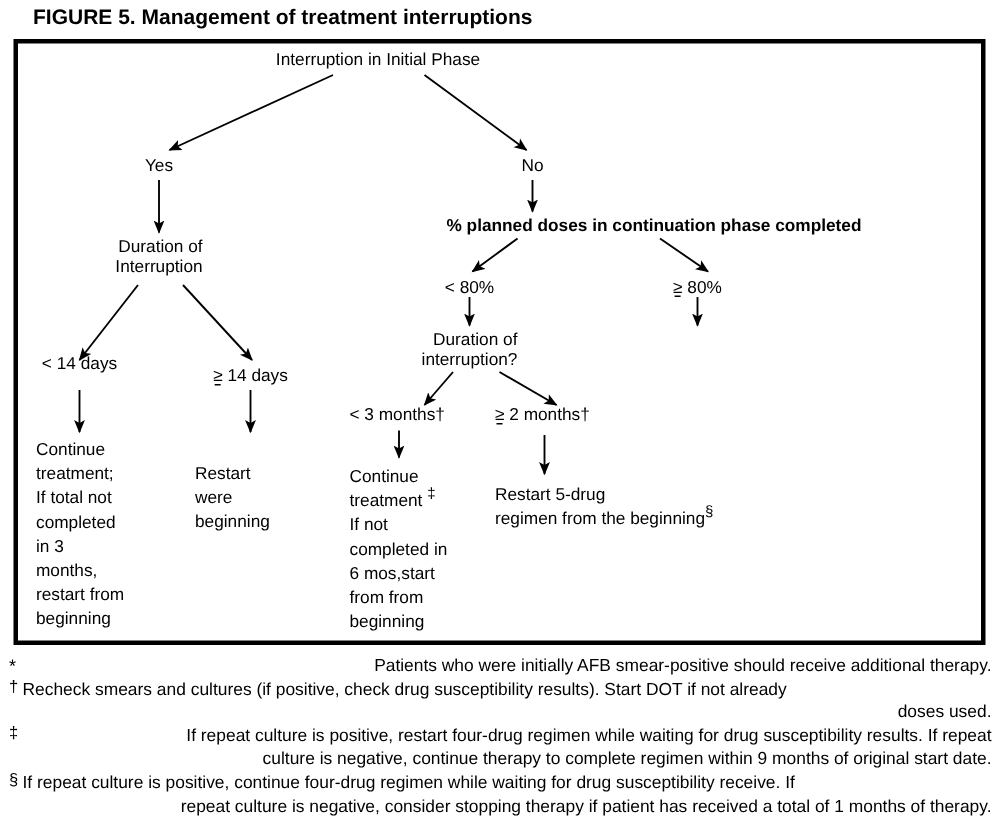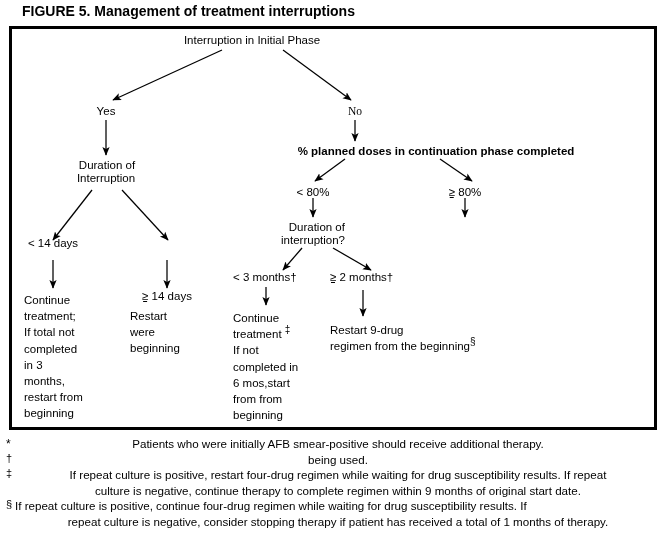--- a/index.html
+++ b/index.html
@@ -61,21 +61,21 @@
     position:absolute;left:6px;top:436px;width:655px;
     font-size:11.6px;line-height:15.6px;
   }
   .fnrow{position:relative;padding-left:9px;margin-bottom:0px;}
   .fnmark{
     position:absolute;left:0px;top:-1px;
     font-size:11px;
   }
   .fnmark.star{top:1px;font-size:12px;}
   .fnrow p{margin:0;padding:0;text-align:justify;}
-  .fnrow p.nj{text-align:center;}
+  .fnrow p.nj{text-align:right;}
 </style>
 </head>
 <body>
 
 <div id="page">
 
   <div class="fig-title">FIGURE 5. Management of treatment interruptions</div>
 
   <div class="chart-frame"></div>
 
@@ -114,28 +114,28 @@
       <line x1="266" y1="287" x2="266" y2="305"></line>
 
       <line x1="363" y1="290" x2="363" y2="316"></line>
     </g>
   </svg>
 
   <div class="node ctr" style="left:252px;top:34px;">Interruption in Initial Phase</div>
 
   <div class="node ctr" style="left:106px;top:105px;">Yes</div>
 
-  <div class="node ctr" style="left:355px;top:105px;font-family:Liberation Serif, serif;">No</div>
+  <div class="node ctr" style="left:355px;top:105px;">No</div>
 
   <div class="node ctr" style="left:106px;top:159px;">Duration of
 Interruption</div>
 
   <div class="node ctr" style="left:53px;top:237px;">&lt; 14 days</div>
 
-  <div class="node ctr" style="left:167px;top:245px;margin-top:45px;"><span class="ge">≥</span><span> 14 days</span></div>
+  <div class="node ctr" style="left:167px;top:245px;"><span class="ge">≥</span><span> 14 days</span></div>
 
   <div class="blocktext" style="left:24px;top:292px;width:88px;">Continue
 treatment;
 If total not
 completed
 in 3
 months,
 restart from
 beginning</div>
 
@@ -156,41 +156,42 @@
   <div class="node lft" style="left:233px;top:271px;"><span>&lt; 3 months</span><span class="dag">†</span></div>
 
   <div class="node lft" style="left:330px;top:271px;"><span class="ge">≥</span><span> 2 months</span><span class="dag">†</span></div>
 
   <div class="blocktext" style="left:233px;top:310px;width:95px;"><span>Continue</span><br><span>treatment </span><sup class="fn">‡</sup><br><span>If not
 completed in
 6 mos,start
 from from
 beginning</span></div>
 
-  <div class="blocktext" style="left:330px;top:322px;width:220px;"><span>Restart 9-drug</span><br><span>regimen from the beginning</span><sup class="fn">§</sup></div>
+  <div class="blocktext" style="left:330px;top:322px;width:220px;"><span>Restart 5-drug</span><br><span>regimen from the beginning</span><sup class="fn">§</sup></div>
 
   <div class="footnotes">
 
     <div class="fnrow">
       <span class="fnmark star">*</span>
       <p class="nj">Patients who were initially AFB smear-positive should receive additional therapy.</p>
     </div>
 
     <div class="fnrow">
       <span class="fnmark">†</span>
-      <p class="nj">being used.</p>
+      <p>Recheck smears and cultures (if positive, check drug susceptibility results). Start DOT if not already</p>
+      <p class="nj">doses used.</p>
     </div>
 
     <div class="fnrow">
       <span class="fnmark">‡</span>
       <p class="nj">If repeat culture is positive, restart four-drug regimen while waiting for drug susceptibility results. If repeat</p>
       <p class="nj">culture is negative, continue therapy to complete regimen within 9 months of original start date.</p>
     </div>
 
     <div class="fnrow">
       <span class="fnmark">§</span>
-      <p>If repeat culture is positive, continue four-drug regimen while waiting for drug susceptibility results. If</p>
+      <p>If repeat culture is positive, continue four-drug regimen while waiting for drug susceptibility receive. If</p>
       <p class="nj">repeat culture is negative, consider stopping therapy if patient has received a total of 1 months of therapy.</p>
     </div>
 
   </div>
 
 </div>
 
 </body></html>

